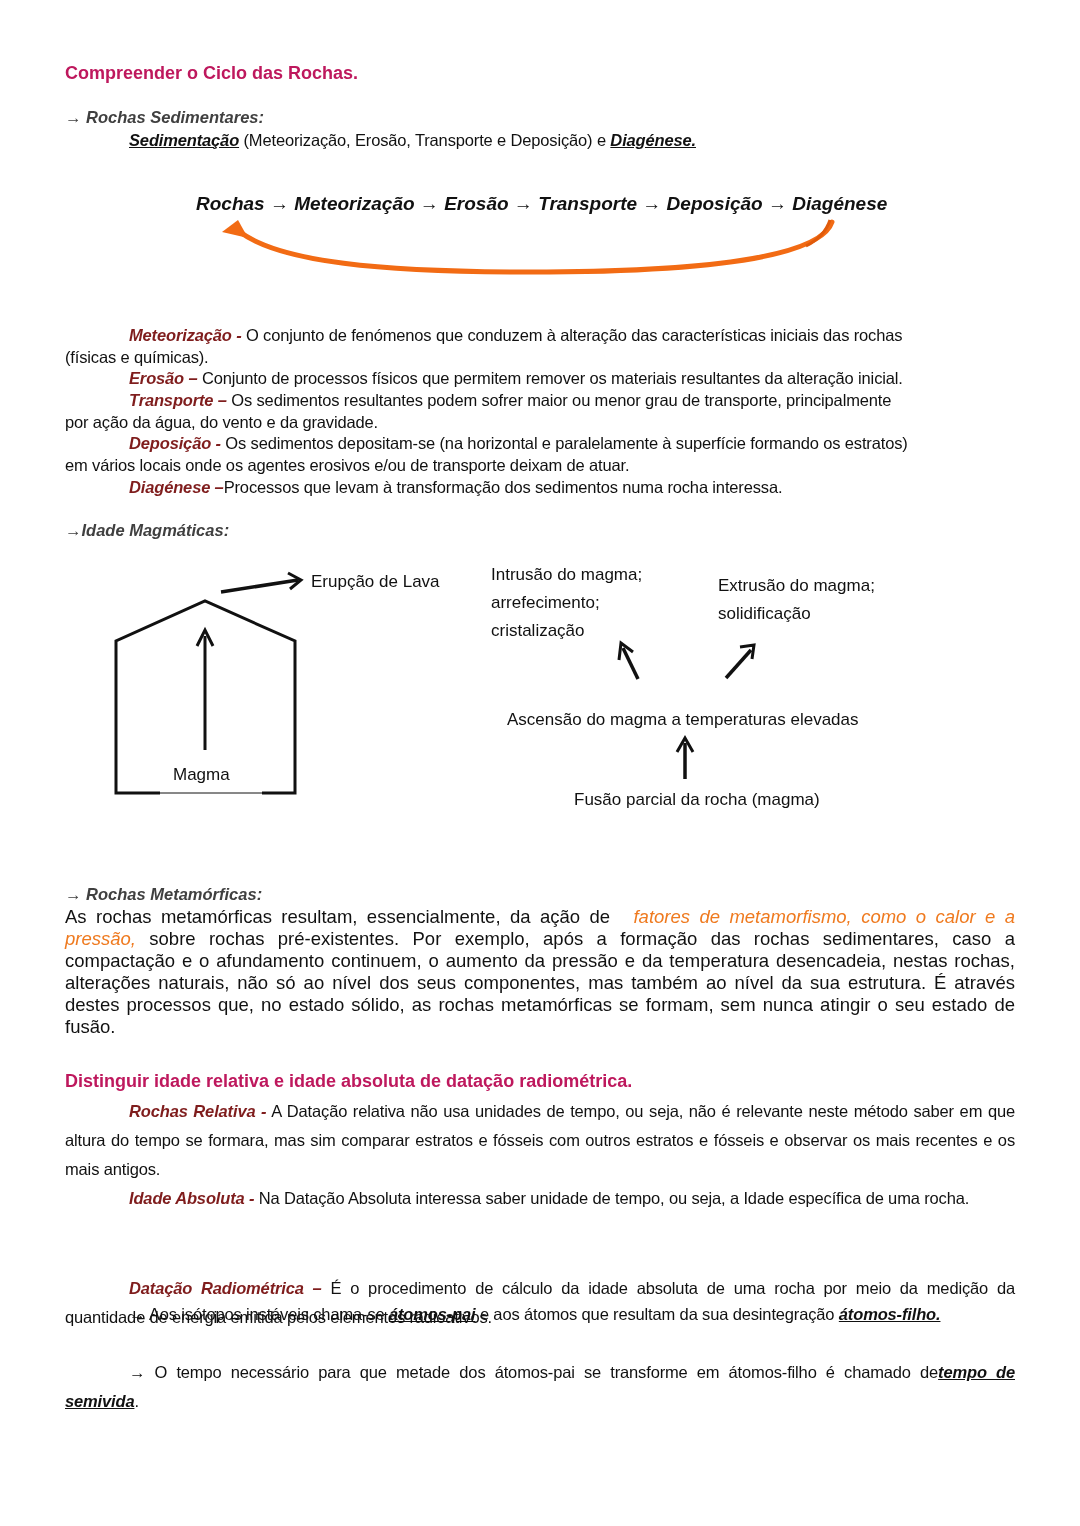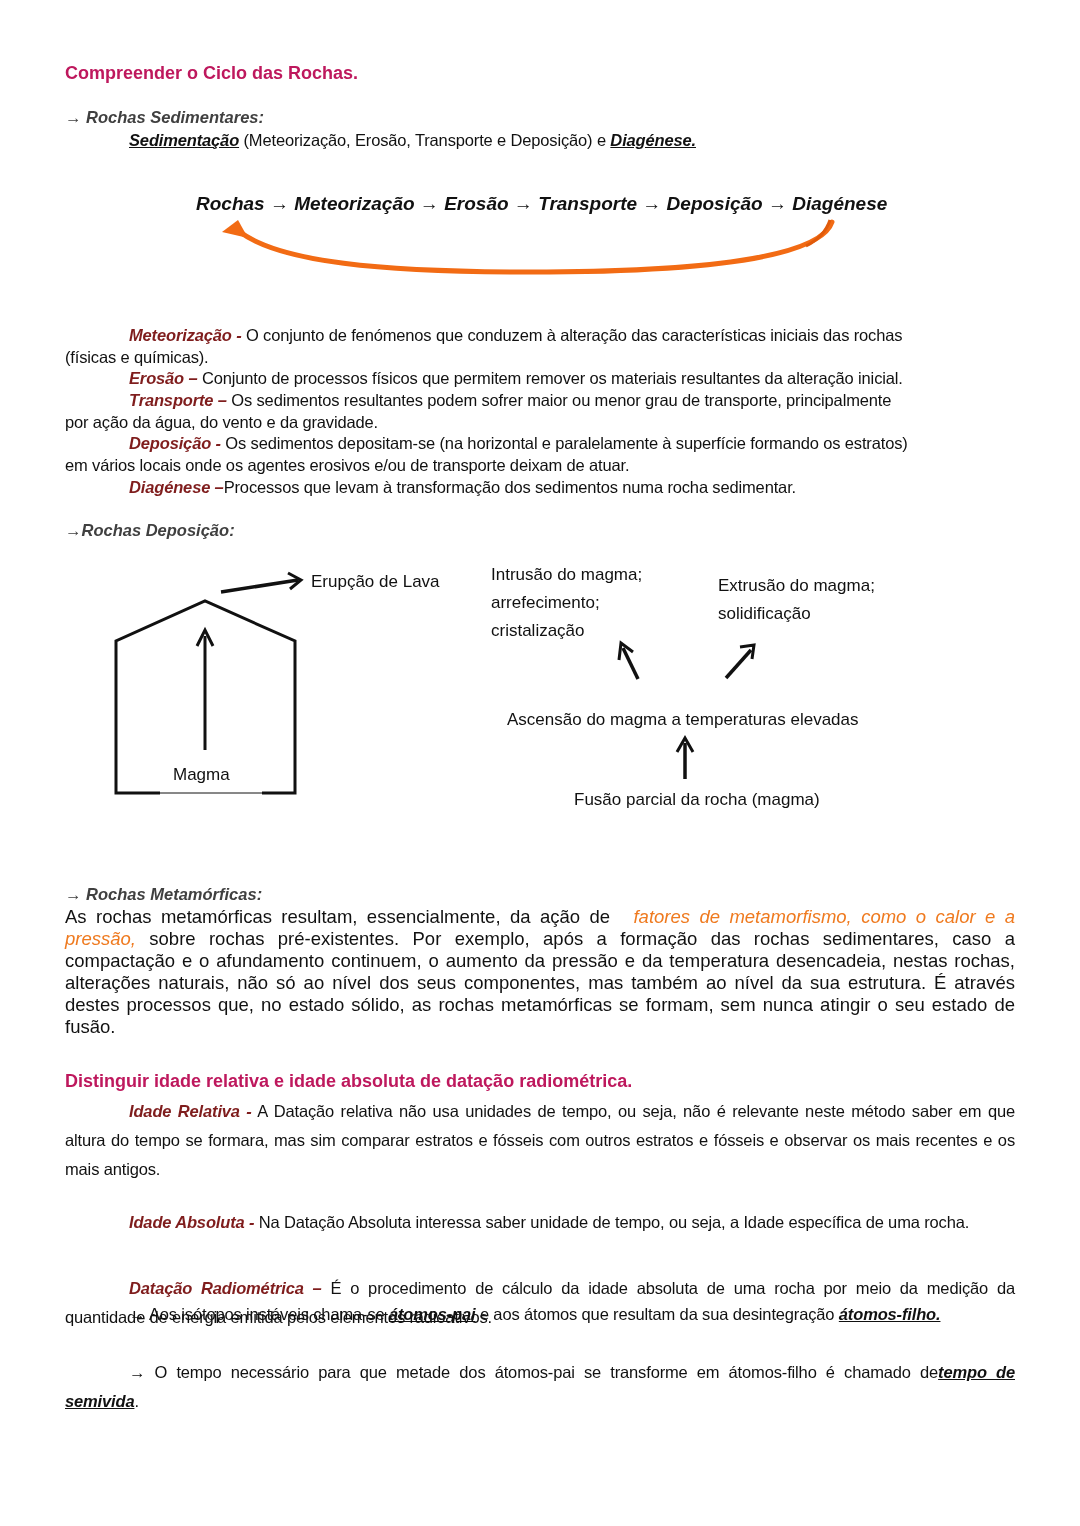--- a/index.html
+++ b/index.html
@@ -63,24 +63,24 @@
 </div>
 <div class="para" style="top:390px;">
   <span class="indent"></span><span class="term">Transporte –</span><span> Os sedimentos resultantes podem sofrer maior ou menor grau de transporte, principalmente</span><br>
   <span>por ação da água, do vento e da gravidade.</span>
 </div>
 <div class="para" style="top:433px;">
   <span class="indent"></span><span class="term">Deposição -</span><span> Os sedimentos depositam-se (na horizontal e paralelamente à superfície formando os estratos)</span><br>
   <span>em vários locais onde os agentes erosivos e/ou de transporte deixam de atuar.</span>
 </div>
 <div class="para" style="top:477px;">
-  <span class="indent"></span><span class="term">Diagénese –</span><span>Processos que levam à transformação dos sedimentos numa rocha sedimentar.</span>
+  <span class="indent"></span><span class="term">Diagénese –</span><span>Processos que levam à transformação dos sedimentos numa rocha interessa.</span>
 </div>
 
-<div class="abs sec-head" style="left:65px; top:521px;">→Rochas Deposição:</div>
+<div class="abs sec-head" style="left:65px; top:521px;">→Idade Magmáticas:</div>
 
 <svg width="1080" height="900">
   <polyline points="160,793 116,793 116,641 205,601 295,641 295,793 262,793" fill="none" stroke="#111" stroke-width="3"></polyline>
   <line x1="160" y1="793" x2="262" y2="793" stroke="#111" stroke-width="1"></line>
   <line x1="205" y1="750" x2="205" y2="636" stroke="#111" stroke-width="3"></line>
   <polyline points="197,646 205,630 213,646" fill="none" stroke="#111" stroke-width="3"></polyline>
   <line x1="221" y1="592" x2="298" y2="580" stroke="#111" stroke-width="3.5"></line>
   <polyline points="288,573 301,580 290,589" fill="none" stroke="#111" stroke-width="3"></polyline>
 
   <line x1="638" y1="679" x2="623" y2="648" stroke="#111" stroke-width="3.5"></line>
@@ -104,21 +104,21 @@
   <div>solidificação</div>
 </div>
 <div class="abs diag-label" style="left:507px; top:706px;">Ascensão do magma a temperaturas elevadas</div>
 <div class="abs diag-label" style="left:574px; top:786px;">Fusão parcial da rocha (magma)</div>
 
 <div class="abs sec-head" style="left:65px; top:885px;">→ Rochas Metamórficas:</div>
 <div class="para justify meta-para" style="top:906px; white-space: normal;"><span>As rochas metamórficas resultam, essencialmente, da ação de </span><span class="orange-it">fatores de metamorfismo, como o calor e a pressão,</span><span> sobre rochas pré-existentes. Por exemplo, após a formação das rochas sedimentares, caso a compactação e o afundamento continuem, o aumento da pressão e da temperatura desencadeia, nestas rochas, alterações naturais, não só ao nível dos seus componentes, mas também ao nível da sua estrutura. É através destes processos que, no estado sólido, as rochas metamórficas se formam, sem nunca atingir o seu estado de fusão.</span></div>
 
 <div class="abs title" style="left:65px; top:1071px;">Distinguir idade relativa e idade absoluta de datação radiométrica.</div>
 
-<div class="para justify spaced" style="top:1097px;"><span class="indent"></span><span class="term">Idade Relativa -</span><span> A Datação relativa não usa unidades de tempo, ou seja, não é relevante neste método saber em que altura do tempo se formara, mas sim comparar estratos e fósseis com outros estratos e fósseis e observar os mais recentes e os mais antigos.</span></div>
+<div class="para justify spaced" style="top:1097px;"><span class="indent"></span><span class="term">Rochas Relativa -</span><span> A Datação relativa não usa unidades de tempo, ou seja, não é relevante neste método saber em que altura do tempo se formara, mas sim comparar estratos e fósseis com outros estratos e fósseis e observar os mais recentes e os mais antigos.</span></div>
 
-<div class="para justify spaced" style="top:1184px;margin-top:24px;"><span class="indent"></span><span class="term">Idade Absoluta -</span><span> Na Datação Absoluta interessa saber unidade de tempo, ou seja, a Idade específica de uma rocha.</span></div>
+<div class="para justify spaced" style="top:1184px;"><span class="indent"></span><span class="term">Idade Absoluta -</span><span> Na Datação Absoluta interessa saber unidade de tempo, ou seja, a Idade específica de uma rocha.</span></div>
 
 <div class="para justify spaced" style="top:1242px;margin-top:32px;"><span class="indent"></span><span class="term">Datação Radiométrica –</span><span> É o procedimento de cálculo da idade absoluta de uma rocha por meio da medição da quantidade de energia emitida pelos elementos radioativos.</span></div>
 
 <div class="para justify spaced" style="top:1300px;"><span class="indent"></span><span>→</span><span> Aos isótopos instáveis chama-se </span><span class="bi">átomos-pai</span><span> e aos átomos que resultam da sua desintegração </span><span class="bi">átomos-filho.</span></div>
 
 <div class="para justify spaced" style="top:1358px;"><span class="indent"></span><span>→</span><span> O tempo necessário para que metade dos átomos-pai se transforme em átomos-filho é chamado de</span><span class="bi">tempo de semivida</span><span>.</span></div>
 
 </body></html>

